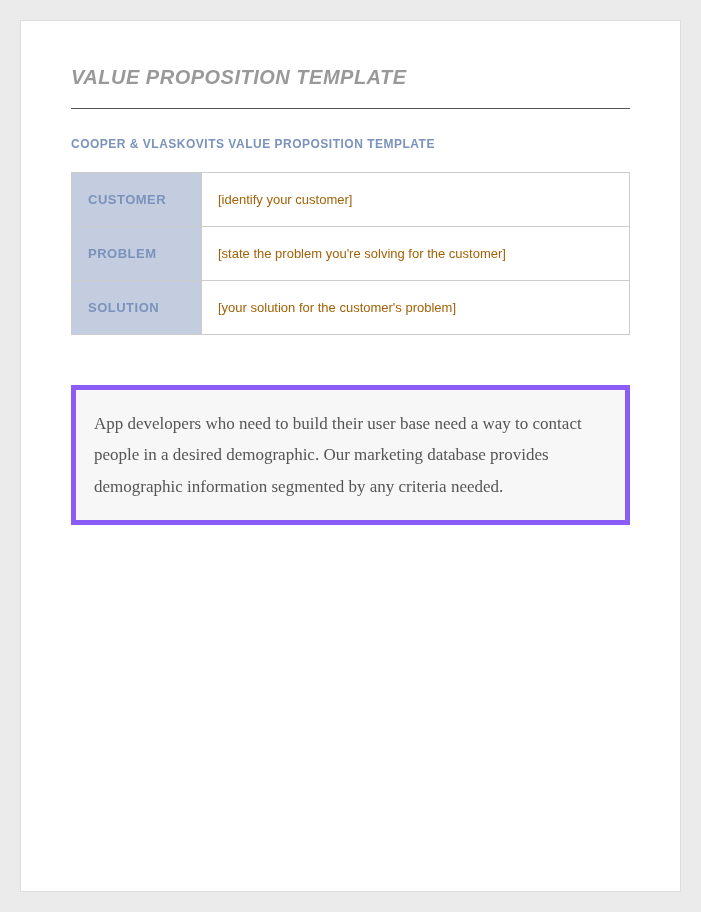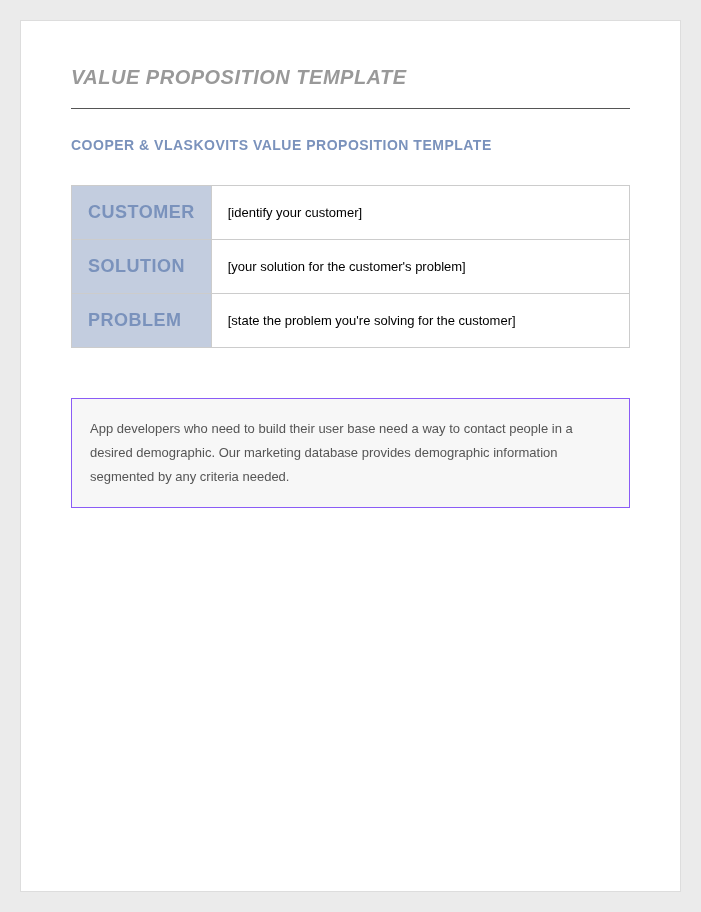--- a/index.html
+++ b/index.html
@@ -33,84 +33,85 @@
       line-height: 1.25;
       font-style: italic;
     }
     .divider {
       border: none;
       border-top: 1px solid #555;
       margin-bottom: 28px;
     }
     .section-heading {
       color: #7a92bc;
-      font-size: 14px;
+      font-size: 12px;
       font-weight: bold;
       letter-spacing: 0.5px;
-      margin-bottom: 32px;
+      margin-bottom: 21px;
     }
     .vp-table {
       width: 100%;
       border-collapse: collapse;
       margin-bottom: 50px;
     }
     .vp-table td {
       border: 1px solid #ccc;
       padding: 14px 16px;
       font-size: 13px;
       vertical-align: middle;
       height: 54px;
     }
     .vp-table td.label {
       background: #c3cddf;
       color: #7a92bc;
       font-weight: bold;
-      font-size: 18px;
+      font-size: 13px;
       letter-spacing: 0.5px;
       width: 130px;
     }
     .vp-table td.value {
-      color: #000000;
+      color: #a16207;
     }
     .example-heading {
       color: #7a92bc;
       font-size: 14px;
       font-weight: bold;
       margin-bottom: 16px;
     }
     .example-box {
-      border: 1px solid #8b5cf6;
+      border: 5px solid #8b5cf6;
       background: #f7f7f7;
       padding: 18px 18px;
-      font-size: 13px;
+      font-size: 17px;
       color: #555;
       line-height: 1.85;
+      font-family: Liberation Serif, serif;
     }
   </style>
 </head>
 <body>
 
 <div class="page">
   <div class="title-block">
     <div class="title-line1">VALUE PROPOSITION TEMPLATE</div>
   </div>
   <hr class="divider">
   <div class="section-heading">COOPER &amp; VLASKOVITS VALUE PROPOSITION TEMPLATE</div>
 
   <table class="vp-table">
     <tbody>
         <tr>
       <td class="label">CUSTOMER</td>
       <td class="value">[identify your customer]</td>
     </tr>
     <tr>
+      <td class="label">PROBLEM</td>
+      <td class="value">[state the problem you're solving for the customer]</td>
+    </tr>
+    <tr>
       <td class="label">SOLUTION</td>
       <td class="value">[your solution for the customer's problem]</td>
-    </tr>
-    <tr>
-      <td class="label">PROBLEM</td>
-      <td class="value">[state the problem you're solving for the customer]</td>
     </tr>
   </tbody>
     </table>
 
   <div class="example-box">App developers who need to build their user base need a way to contact people in a desired demographic. Our marketing database provides demographic information segmented by any criteria needed.</div>
 </div>
 
 </body></html>

